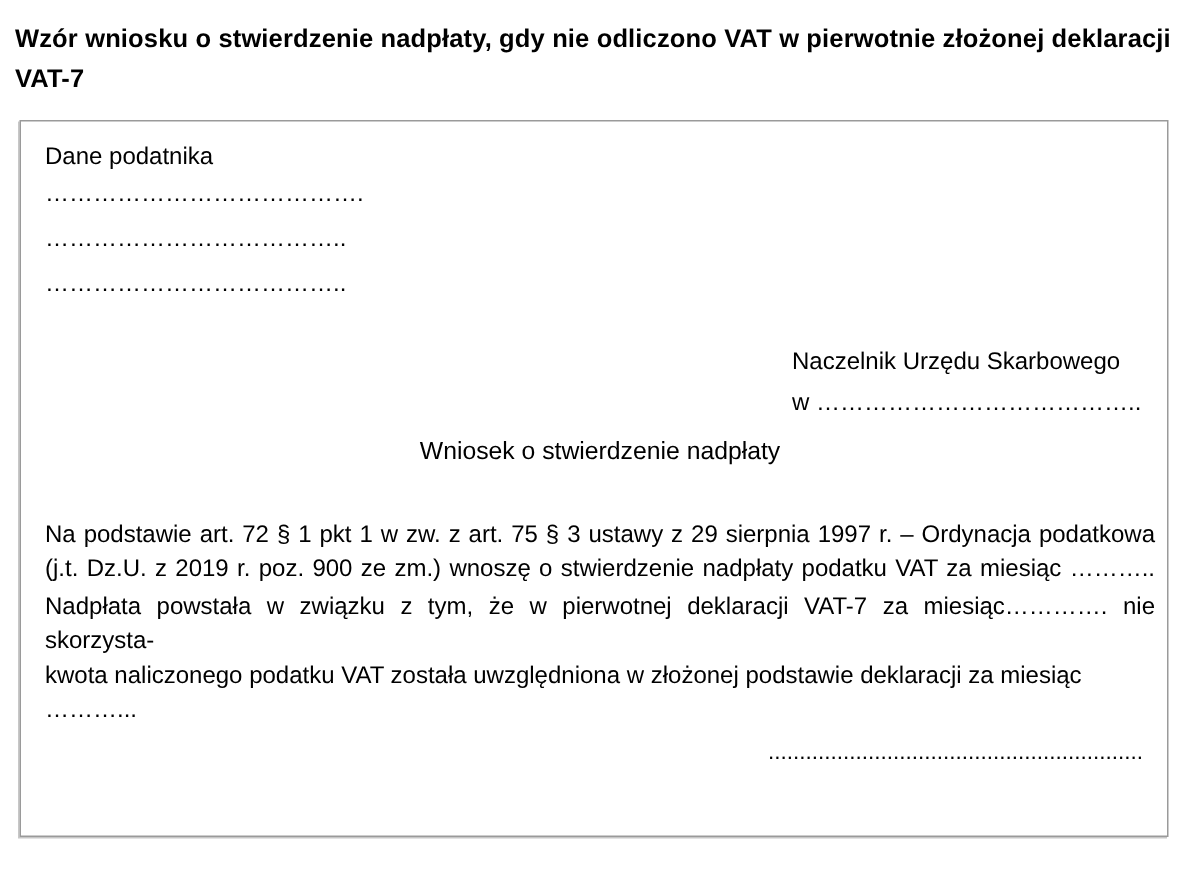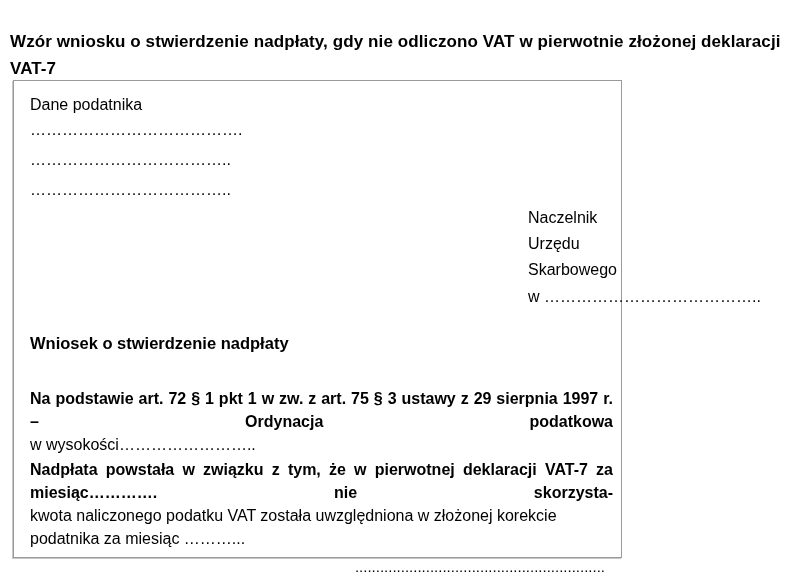--- a/index.html
+++ b/index.html
@@ -8,32 +8,32 @@
     width: 800px;
     height: 580px;
     overflow: hidden;
     background: #ffffff;
     font-family: "Liberation Sans", sans-serif;
     color: #000000;
   }
   .page-title {
     position: absolute;
     left: 10px;
-    top: 28px;
+    top: 12px;
     width: 784px;
     font-size: 17px;
     font-weight: bold;
     line-height: 27px;
     letter-spacing: 0.1px;
   }
   .form-box {
     position: absolute;
     left: 13px;
     top: 80px;
-    width: 609px;
+    width: 766px;
     height: 478px;
     box-sizing: border-box;
     border: 1px solid #9a9a9a;
     box-shadow: -1px 1px 0 rgba(130,130,130,0.45);
     padding: 12px 8px 0 16px;
     background: #ffffff;
   }
   .tp-label {
     font-size: 16px;
     line-height: 20px;
@@ -41,38 +41,38 @@
   }
   .dotline {
     font-size: 16px;
     line-height: 30px;
     white-space: nowrap;
     overflow: hidden;
   }
   .addressee {
     margin-left: 498px;
     font-size: 16px;
+    margin-top: 24px;
   }
   .addr-line1 { line-height: 26px; }
   .addr-line2 { line-height: 28px; white-space: nowrap; }
   .doc-heading {
-    margin-top: 22px;
-    text-align: left;
-    font-weight: bold;
+    margin-top: 8px;
+    text-align: center;
+    font-weight: normal;
     font-size: 16.5px;
     line-height: 20px;
   }
   .para { font-size: 16px; }
   .para-1 { margin-top: 34px; }
   .para-2 { margin-top: 2px; }
   .pline { line-height: 23px; white-space: normal; }
   .just {
     text-align: justify;
     text-align-last: justify;
-    font-weight: bold;
   }
   .signature {
     margin-top: 8px;
     text-align: right;
     padding-right: 8px;
   }
   .sig-dots {
     font-size: 15px;
     line-height: 18px;
     white-space: nowrap;
@@ -98,26 +98,26 @@
     <div class="addr-line1">Naczelnik Urzędu Skarbowego</div>
     <div class="addr-line2">
       <span>w</span><span> …………………………………..</span>
     </div>
   </div>
 
   <div class="doc-heading">Wniosek o stwierdzenie nadpłaty</div>
 
   <div class="para para-1">
     <div class="pline just">Na podstawie art. 72 § 1 pkt 1 w zw. z art. 75 § 3 ustawy z 29 sierpnia 1997 r. – Ordynacja podatkowa</div>
-    <div class="pline">w wysokości……………………..</div>
+    <div class="pline just">(j.t. Dz.U. z 2019 r. poz. 900 ze zm.) wnoszę o stwierdzenie nadpłaty podatku VAT za miesiąc ………..</div>
   </div>
 
   <div class="para para-2">
     <div class="pline just">Nadpłata powstała w związku z tym, że w pierwotnej deklaracji VAT-7 za miesiąc…………. nie skorzysta-</div>
-    <div class="pline">kwota naliczonego podatku VAT została uwzględniona w złożonej korekcie podatnika za miesiąc ………...</div>
+    <div class="pline">kwota naliczonego podatku VAT została uwzględniona w złożonej podstawie deklaracji za miesiąc ………...</div>
   </div>
 
   <div class="signature">
     <div class="sig-dots">............................................................</div>
 
   </div>
 
 </div>
 
 </body></html>

